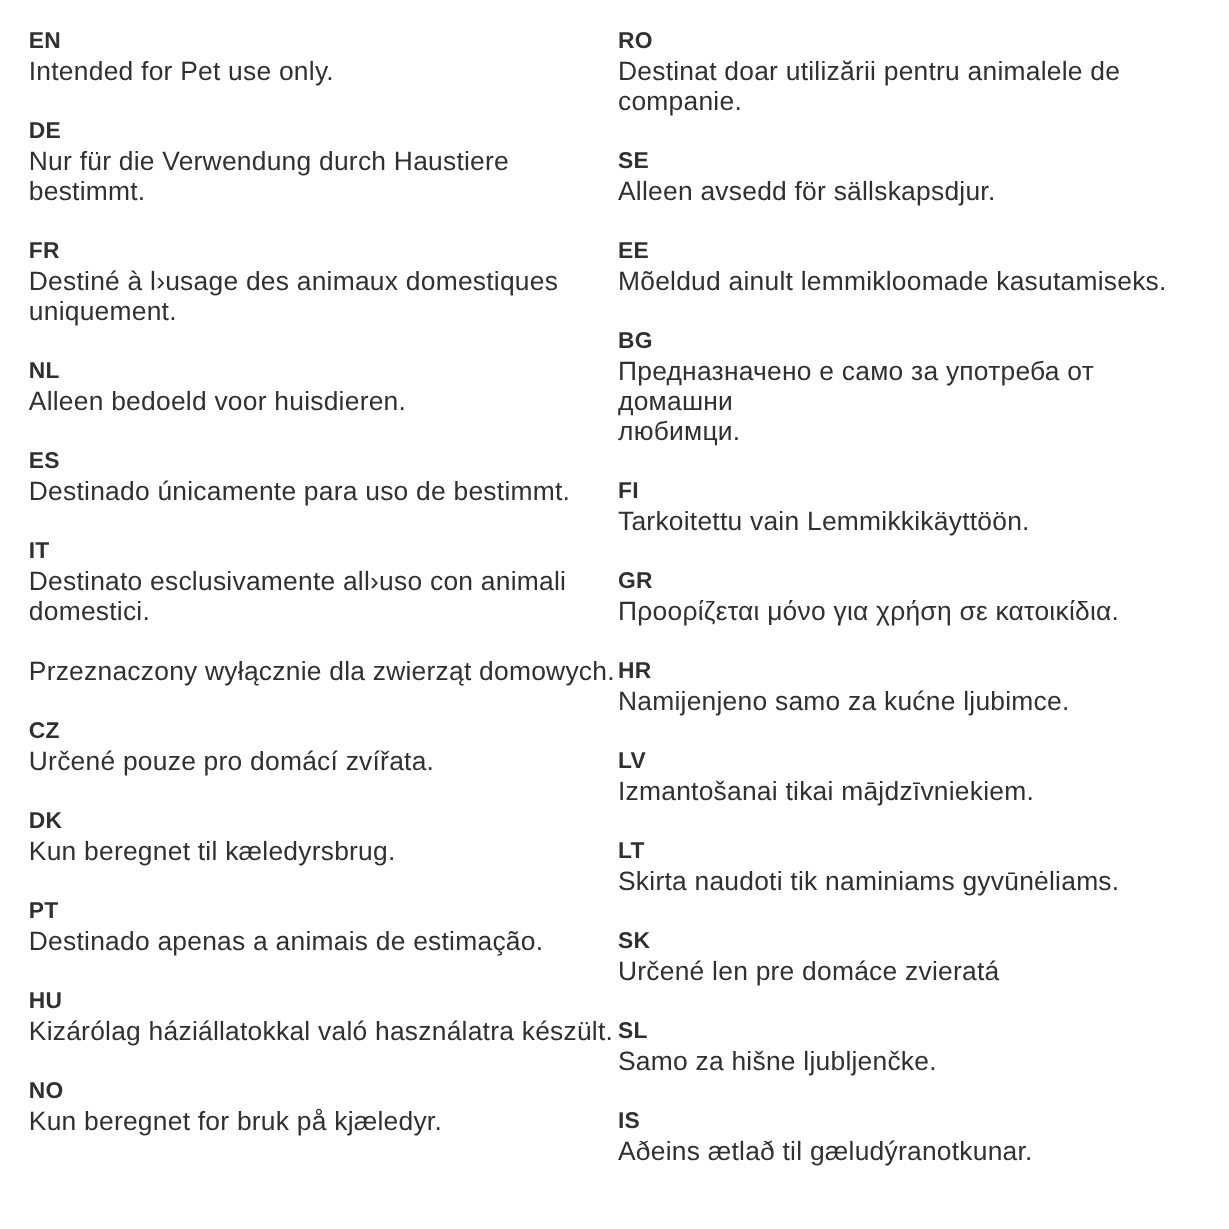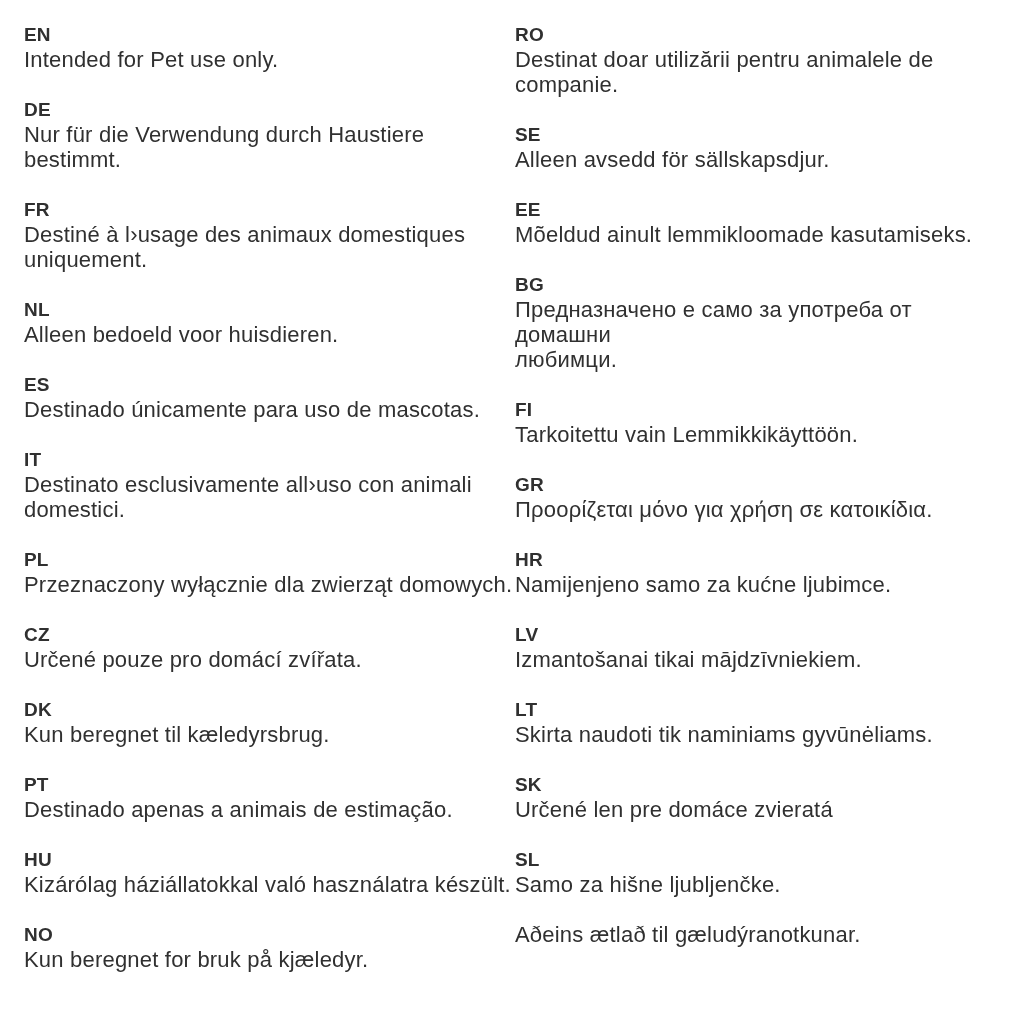--- a/index.html
+++ b/index.html
@@ -58,29 +58,28 @@
       <div class="code">FR</div>
       <div class="text">Destiné à l›usage des animaux domestiques
 uniquement.</div>
     </div>
     <div class="block">
       <div class="code">NL</div>
       <div class="text">Alleen bedoeld voor huisdieren.</div>
     </div>
     <div class="block">
       <div class="code">ES</div>
-      <div class="text">Destinado únicamente para uso de mascotas.</div>
+      <div class="text">Destinado únicamente para uso de bestimmt.</div>
     </div>
     <div class="block">
       <div class="code">IT</div>
       <div class="text">Destinato esclusivamente all›uso con animali
 domestici.</div>
     </div>
     <div class="block">
-      <div class="code">PL</div>
       <div class="text">Przeznaczony wyłącznie dla zwierząt domowych.</div>
     </div>
     <div class="block">
       <div class="code">CZ</div>
       <div class="text">Určené pouze pro domácí zvířata.</div>
     </div>
     <div class="block">
       <div class="code">DK</div>
       <div class="text">Kun beregnet til kæledyrsbrug.</div>
     </div>
@@ -139,17 +138,18 @@
     </div>
     <div class="block">
       <div class="code">SK</div>
       <div class="text">Určené len pre domáce zvieratá</div>
     </div>
     <div class="block">
       <div class="code">SL</div>
       <div class="text">Samo za hišne ljubljenčke.</div>
     </div>
     <div class="block">
+      <div class="code">IS</div>
       <div class="text">Aðeins ætlað til gæludýranotkunar.</div>
     </div>
   </div>
 
 </div>
 
 </body></html>

